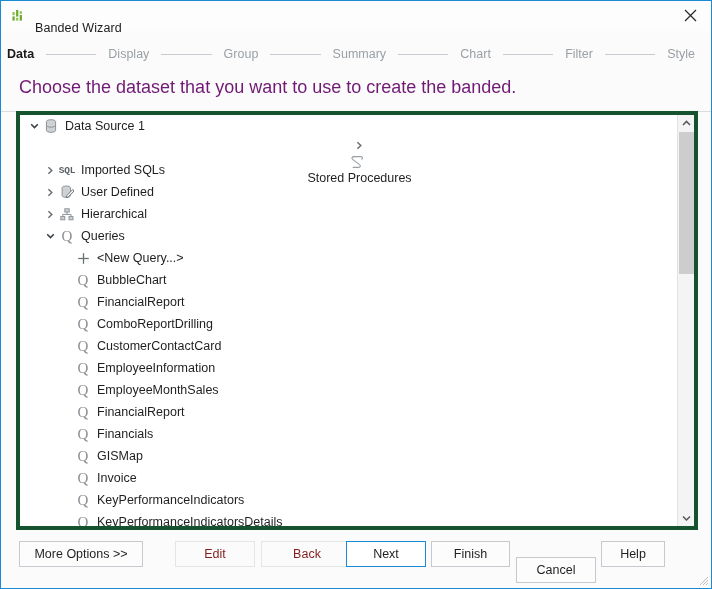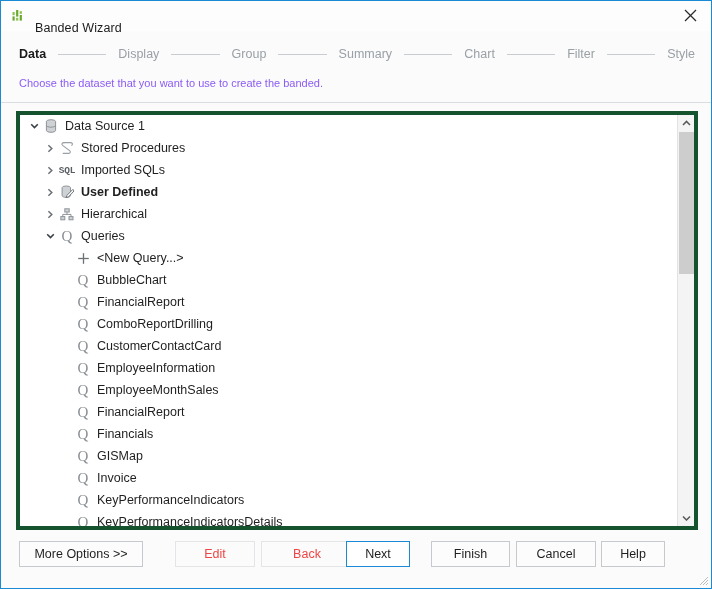--- a/index.html
+++ b/index.html
@@ -57,21 +57,21 @@
   }
   #close-btn svg { display: block; }
 
   
   #steps {
     position: relative;
     height: 26px;
     margin-top: 10px;
     display: flex;
     align-items: center;
-    padding: 0 16px 0 18px;
+    padding: 0 16px 0 6px;
     box-sizing: border-box;
   }
   .step {
     font-size: 12.5px;
     color: #9aa0a6;
     white-space: nowrap;
     flex: 0 0 auto;
   }
   .step.active {
     color: #1a1a1a;
@@ -80,22 +80,22 @@
   .step-line {
     flex: 1 1 auto;
     height: 1px;
     background: #c9ccd1;
     margin: 0 12px;
     min-width: 18px;
   }
 
   
   #subtitle {
-    font-size: 11px;
-    color: #8b5cf6;
+    font-size: 18px;
+    color: #701a75;
     padding: 10px 0 0 18px;
   }
 
   
   #header-sep {
     margin-top: 13px;
     height: 1px;
     background: #d9dde1;
   }
 
@@ -207,35 +207,35 @@
     font-family: "Liberation Sans", sans-serif;
     font-size: 12.5px;
     color: #1f1f1f;
     display: flex;
     align-items: center;
     justify-content: center;
     cursor: default;
     white-space: nowrap;
   }
   .btn.disabled {
-    color: #ef4444;
+    color: #7f1d1d;
     border-color: #e3e5e7;
     background: #fbfbfb;
   }
   .btn.default {
     border: 1px solid #1b8ad4;
     background: #ffffff;
   }
 
   #btn-more    { left: 18px;  width: 124px; }
   #btn-edit    { left: 174px; width: 80px; }
   #btn-back    { left: 260px; width: 92px; }
-  #btn-next    { left: 345px; width: 64px; }
+  #btn-next    { left: 345px; width: 80px; }
   #btn-finish  { left: 430px; width: 79px; }
-  #btn-cancel  { left: 515px; width: 80px; }
+  #btn-cancel  { left: 515px; width: 80px; margin-top: 16px; }
   #btn-help    { left: 600px; width: 64px; }
 
   #resize-grip {
     position: absolute;
     right: 2px;
     bottom: 2px;
     width: 12px;
     height: 12px;
   }
 </style>
@@ -295,21 +295,21 @@
           </span>
           <span class="tw-icon">
             <svg width="14" height="15" viewBox="0 0 14 15">
               <ellipse cx="7" cy="2.6" rx="4.6" ry="1.9" fill="#d2d5d8" stroke="#8e9398" stroke-width="1"></ellipse>
               <path d="M2.4 2.6 V11.4 C2.4 12.45 4.46 13.3 7 13.3 C9.54 13.3 11.6 12.45 11.6 11.4 V2.6" fill="#cfd2d5" stroke="#8e9398" stroke-width="1"></path>
               <path d="M2.4 6.3 C2.4 7.35 4.46 8.2 7 8.2 C9.54 8.2 11.6 7.35 11.6 6.3" fill="none" stroke="#8e9398" stroke-width="1"></path>
             </svg>
           </span>
           <span class="tw-label">Data Source 1</span>
         </div>
-        <div class="tree-row" style="padding-left: 22px;">
+        <div class="tree-row" style="padding-left: 22px; flex-direction: column;">
           <span class="tw-expander">
             <svg width="9" height="9" viewBox="0 0 9 9">
               <polyline points="2.4,1.2 5.8,4.5 2.4,7.8" fill="none" stroke="#6b7075" stroke-width="1.5"></polyline>
             </svg>
           </span>
           <span class="tw-icon">
             <svg width="14" height="14" viewBox="0 0 14 14">
               <path d="M4.2 1.6 C2 1.6 1.3 3.3 2.6 4.4 L9.6 9.6 C11 10.7 10.3 12.4 8.2 12.4 L3.2 12.4" fill="none" stroke="#9a9fa4" stroke-width="1.1" stroke-linecap="round"></path>
               <path d="M4.2 1.6 L10.4 1.6 C12.5 1.6 13 3.3 11.8 4.4" fill="none" stroke="#9a9fa4" stroke-width="1.1" stroke-linecap="round"></path>
             </svg>
@@ -318,21 +318,21 @@
         </div>
         <div class="tree-row" style="padding-left: 22px;">
           <span class="tw-expander">
             <svg width="9" height="9" viewBox="0 0 9 9">
               <polyline points="2.4,1.2 5.8,4.5 2.4,7.8" fill="none" stroke="#6b7075" stroke-width="1.5"></polyline>
             </svg>
           </span>
           <span class="tw-icon tw-sql">SQL</span>
           <span class="tw-label">Imported SQLs</span>
         </div>
-        <div class="tree-row" style="padding-left: 22px; font-weight: bold;">
+        <div class="tree-row" style="padding-left: 22px;">
           <span class="tw-expander">
             <svg width="9" height="9" viewBox="0 0 9 9">
               <polyline points="2.4,1.2 5.8,4.5 2.4,7.8" fill="none" stroke="#6b7075" stroke-width="1.5"></polyline>
             </svg>
           </span>
           <span class="tw-icon">
             <svg width="14" height="15" viewBox="0 0 14 15">
               <ellipse cx="6.3" cy="2.8" rx="4.2" ry="1.8" fill="#d2d5d8" stroke="#8e9398" stroke-width="1"></ellipse>
               <path d="M2.1 2.8 V10.6 C2.1 11.6 4 12.4 6.3 12.4 C8.6 12.4 10.5 11.6 10.5 10.6 V2.8" fill="#cfd2d5" stroke="#8e9398" stroke-width="1"></path>
               <path d="M12.9 4.4 L7.0 10.3 L6.2 12.6 L8.5 11.8 L14.0 6.0 Z" fill="#ffffff" stroke="#6e7378" stroke-width="1"></path>

